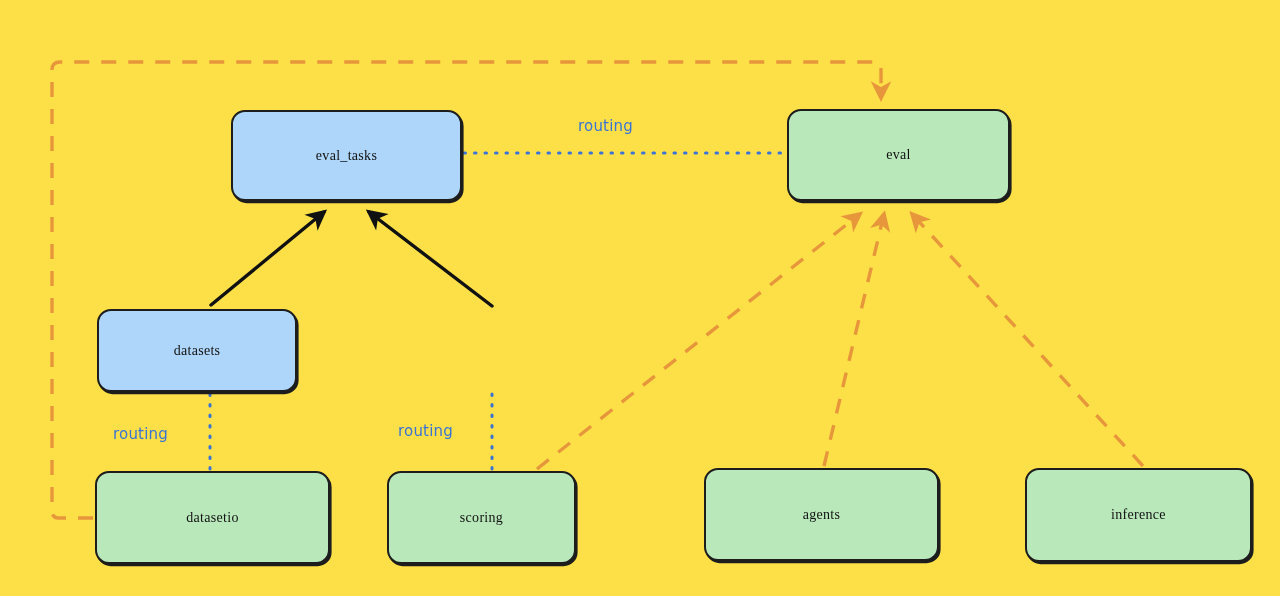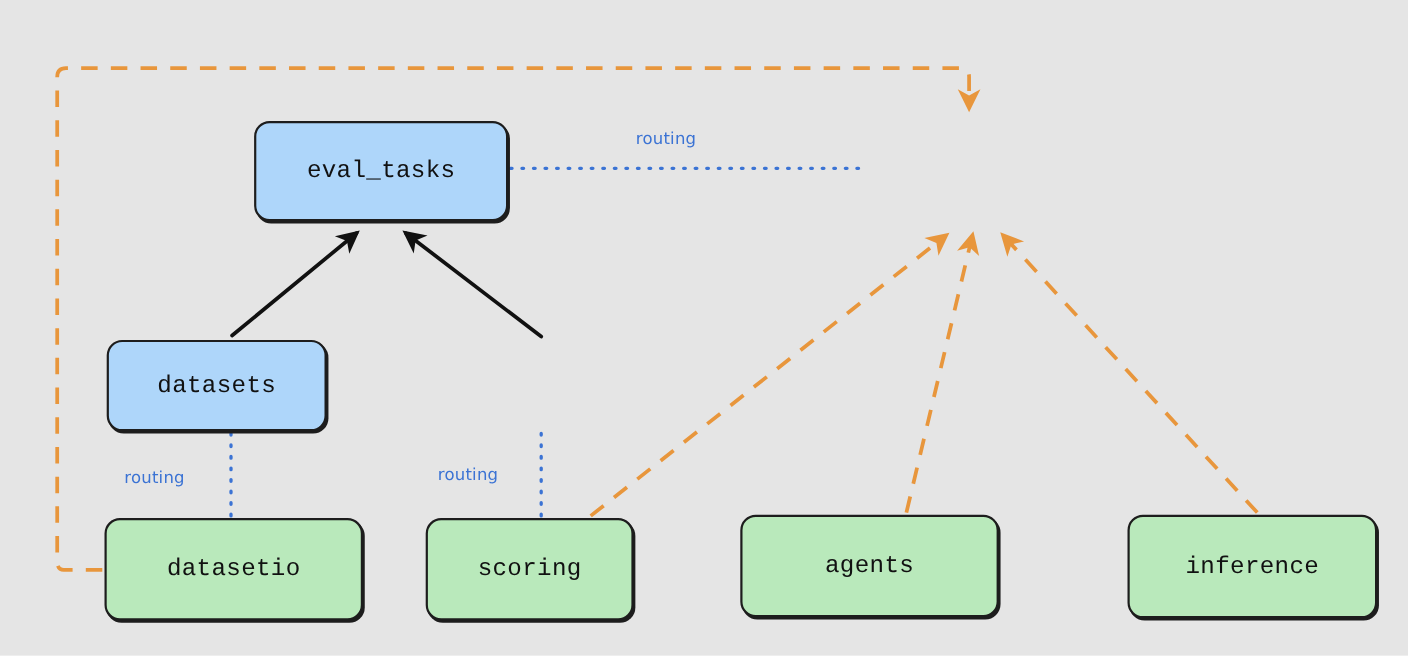--- a/index.html
+++ b/index.html
@@ -11,43 +11,43 @@
   body {
     width: 1280px;
     height: 596px;
     font-family: "DejaVu Sans", sans-serif;
     overflow: hidden;
   }
   #canvas {
     position: relative;
     width: 1280px;
     height: 596px;
-    background: #e5e5e5;
+    background: #fde047;
   }
   #edge-layer {
     position: absolute;
     left: 0;
     top: 0;
     width: 1280px;
     height: 596px;
     pointer-events: none;
   }
   .node {
     position: absolute;
     box-sizing: border-box;
     display: flex;
     align-items: center;
     justify-content: center;
     border: 2.6px solid #1d1d1d;
     border-radius: 14px;
     box-shadow: 1.6px 2.2px 0 0 #1d1d1d;
   }
   .node .node-label {
-    font-family: Liberation Mono, monospace;
-    font-size: 22px;
+    font-family: Liberation Serif, serif;
+    font-size: 14px;
     color: #111111;
     letter-spacing: 0.3px;
     white-space: nowrap;
   }
   .node.blue   { background: #aed6fa; }
   .node.green  { background: #b9e9bb; }
 
   .edge-label {
     position: absolute;
     font-family: "DejaVu Sans", sans-serif;
@@ -113,35 +113,38 @@
   <div class="edge-label" style="left:578px; top:117px;">routing</div>
 
   <div class="edge-label" style="left:113px; top:425px;">routing</div>
 
   <div class="edge-label" style="left:398px; top:422px;">routing</div>
 
   <div class="node blue" style="left:231px; top:110px; width:231px; height:91px;">
     <span class="node-label">eval_tasks</span>
   </div>
 
+  <div class="node green" style="left:787px; top:109px; width:223px; height:92px;">
+    <span class="node-label">eval</span>
+  </div>
 
   <div class="node blue" style="left:97px; top:309px; width:200px; height:83px;">
     <span class="node-label">datasets</span>
   </div>
 
 
   <div class="node green" style="left:95px; top:471px; width:235px; height:93px;justify-content:center;">
     <span class="node-label">datasetio</span>
   </div>
 
   <div class="node green" style="left:387px; top:471px; width:189px; height:93px;">
     <span class="node-label">scoring</span>
   </div>
 
-  <div class="node green" style="left:673px; top:468px; width:235px; height:93px;">
+  <div class="node green" style="left:704px; top:468px; width:235px; height:93px;">
     <span class="node-label">agents</span>
   </div>
 
   <div class="node green" style="left:1025px; top:468px; width:227px; height:94px;">
     <span class="node-label">inference</span>
   </div>
 
 </div>
 
 </body></html>

